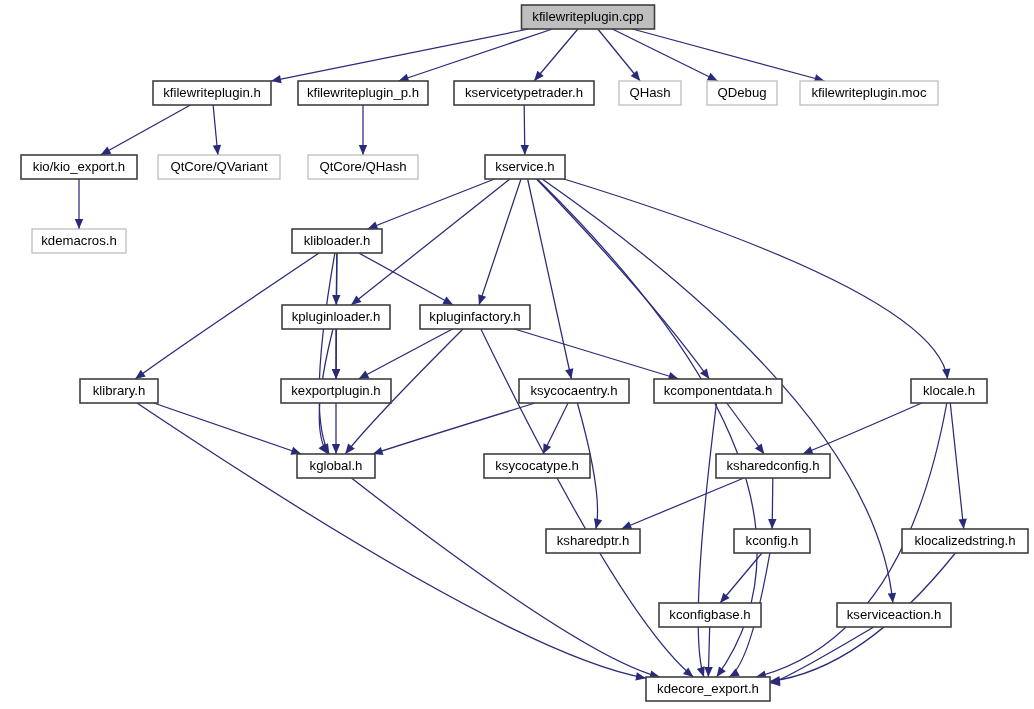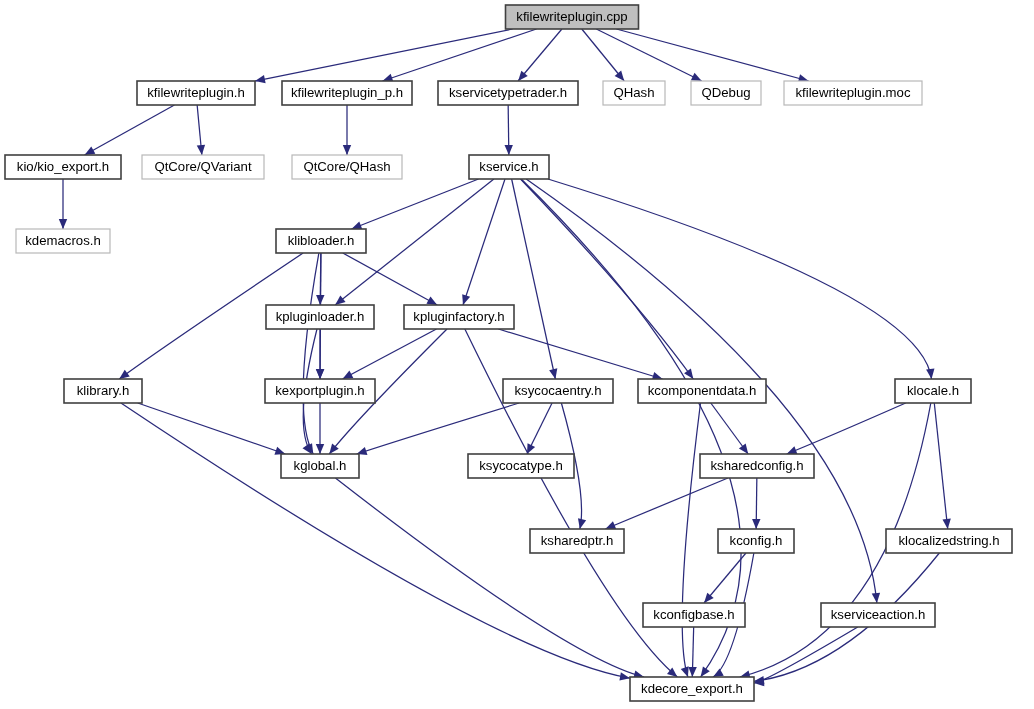--- a/index.html
+++ b/index.html
@@ -6,20 +6,21 @@
     margin: 0;
     padding: 0;
     background: #ffffff;
   }
   #canvas-root {
     position: relative;
     width: 868px;
     height: 709px;
     background: #ffffff;
     font-family: "Liberation Sans", sans-serif;
+    margin-left: 16px;
   }
   svg#graph {
     display: block;
     width: 1034px;
     height: 709px;
   }
   .node-box {
     fill: #ffffff;
     stroke: #404040;
     stroke-width: 1.6;

